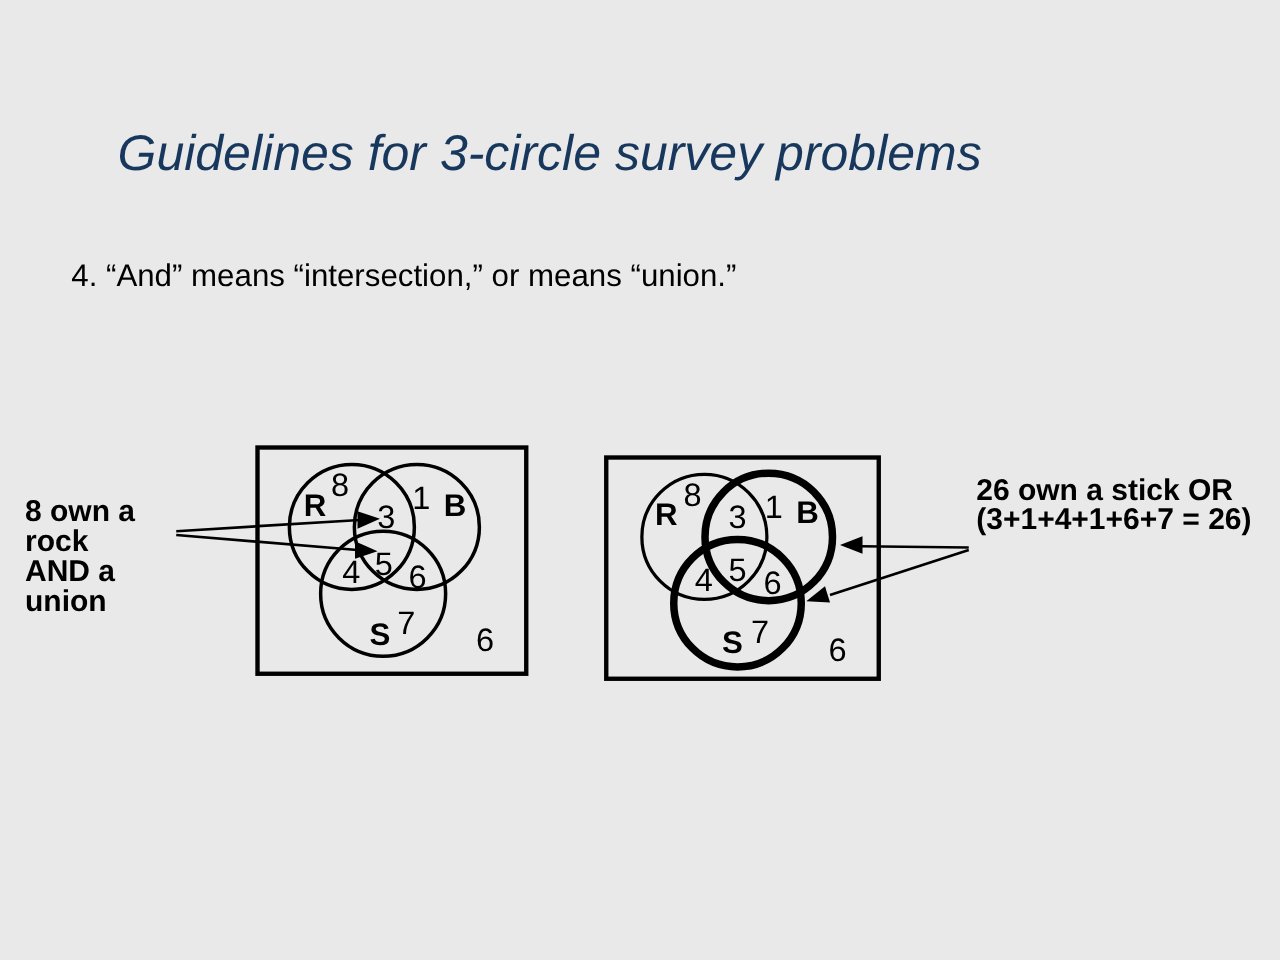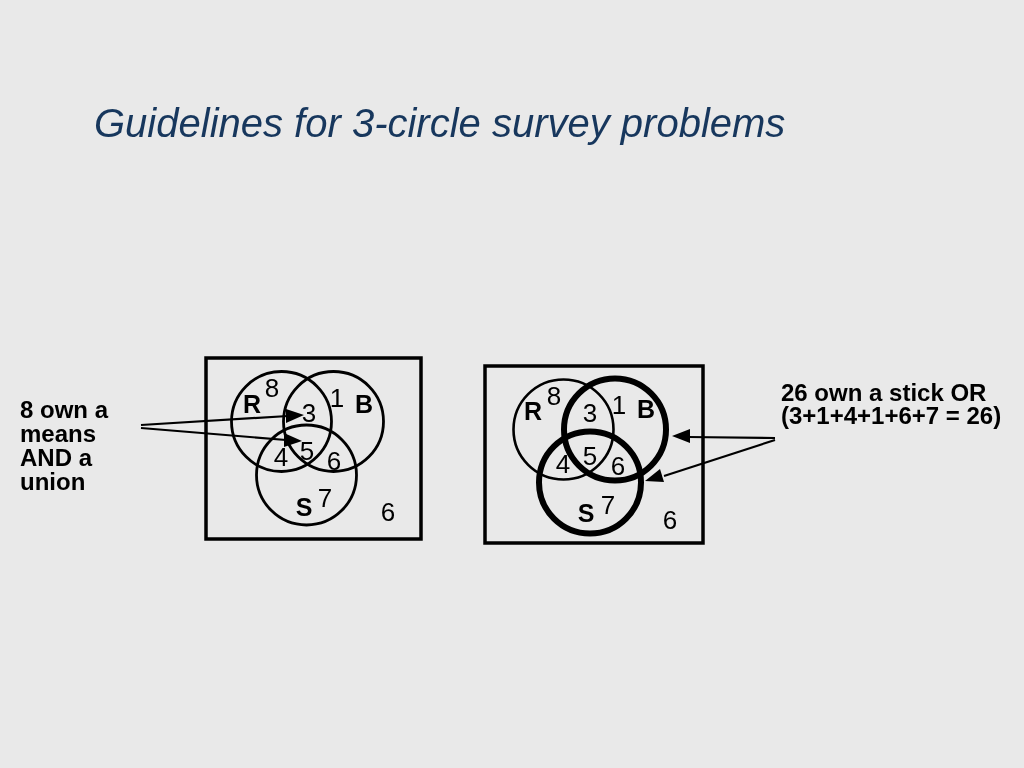--- a/index.html
+++ b/index.html
@@ -42,24 +42,25 @@
     font-size:25px;font-weight:700;fill:#000;
   }
 </style>
 </head>
 <body>
 
 <div class="slide">
 
   <h1 class="slide-title">Guidelines for 3-circle survey problems</h1>
 
+  <div class="step-text">4. “And” means “intersection,” or means “union.”</div>
 
   <div class="note note-left">
     <div>8 own a</div>
-    <div>means</div>
+    <div>rock</div>
     <div>AND a</div>
     <div>union</div>
   </div>
 
   <div class="note note-right">
     <div>26 own a stick OR</div>
     <div>(3+1+4+1+6+7 = 26)</div>
   </div>
 
   <svg class="venn-layer" width="1024" height="768" viewBox="0 0 1024 768">

